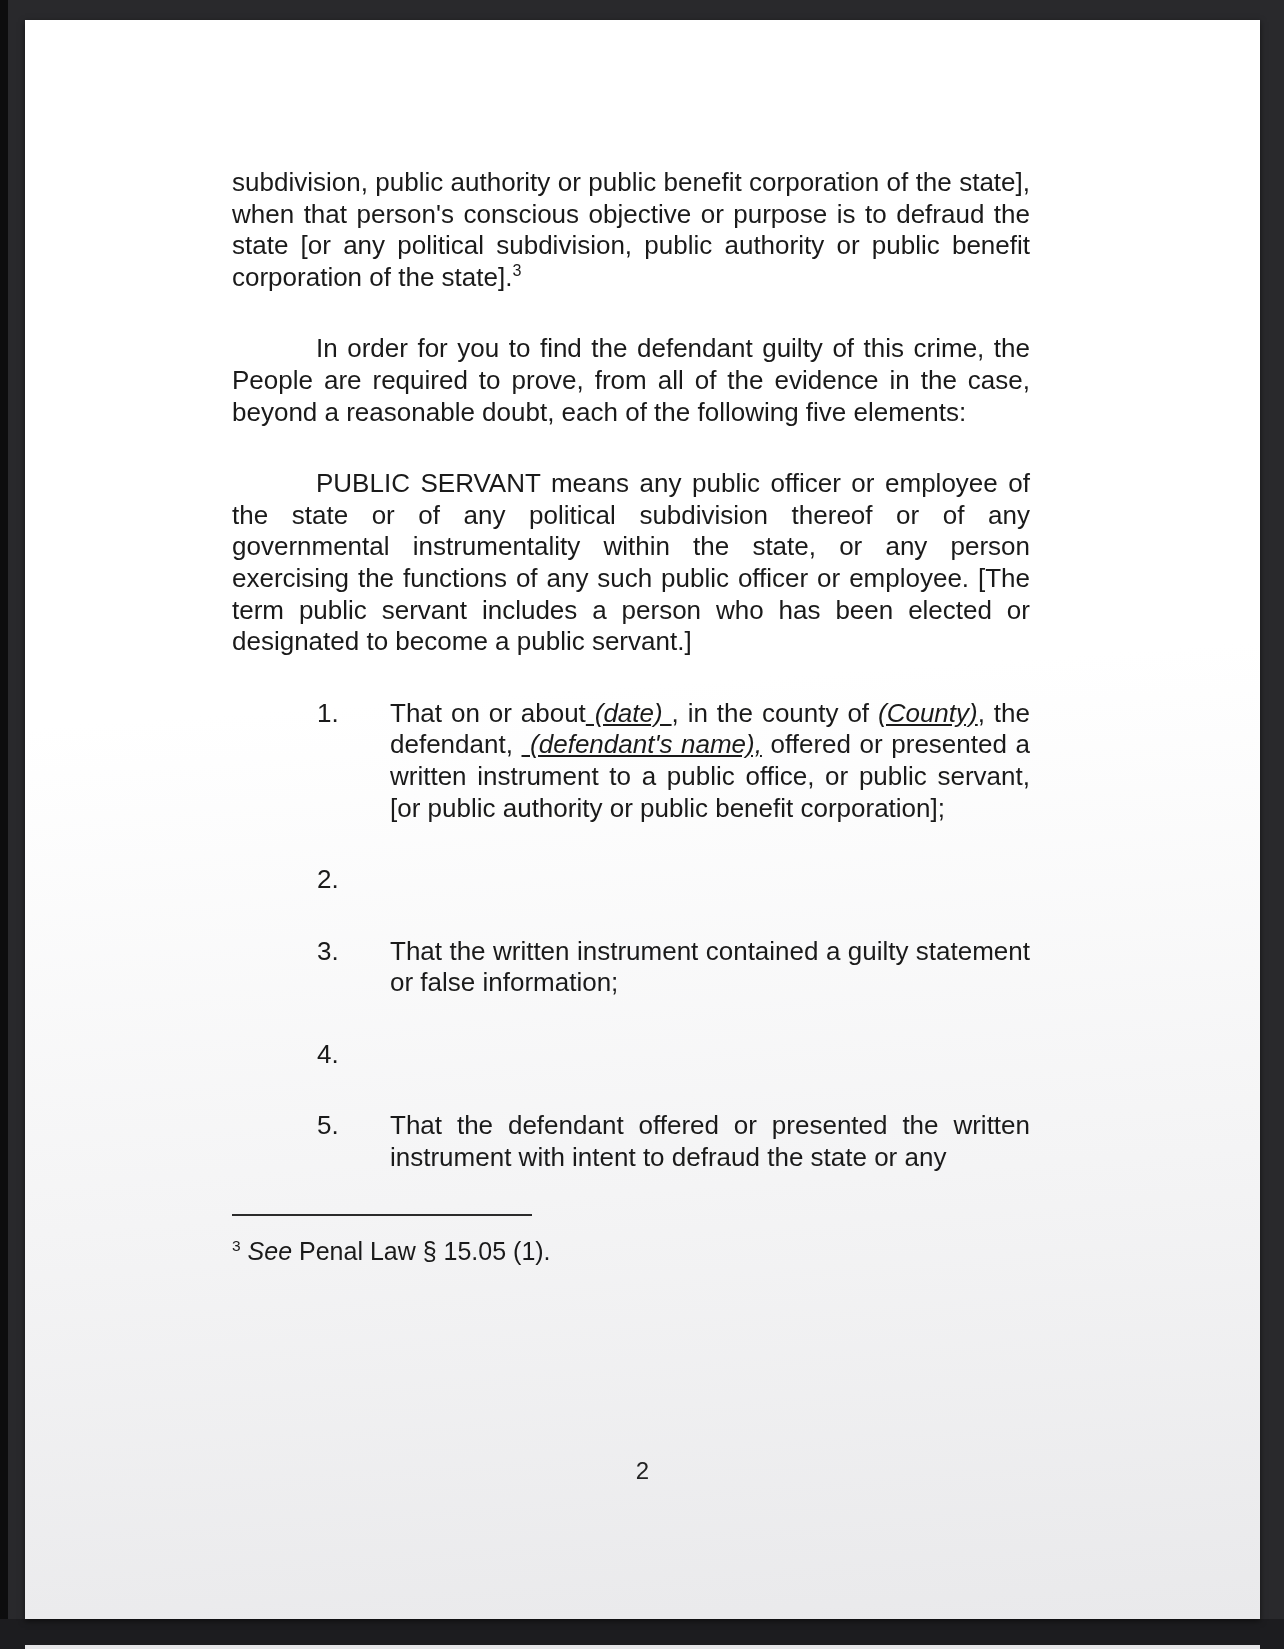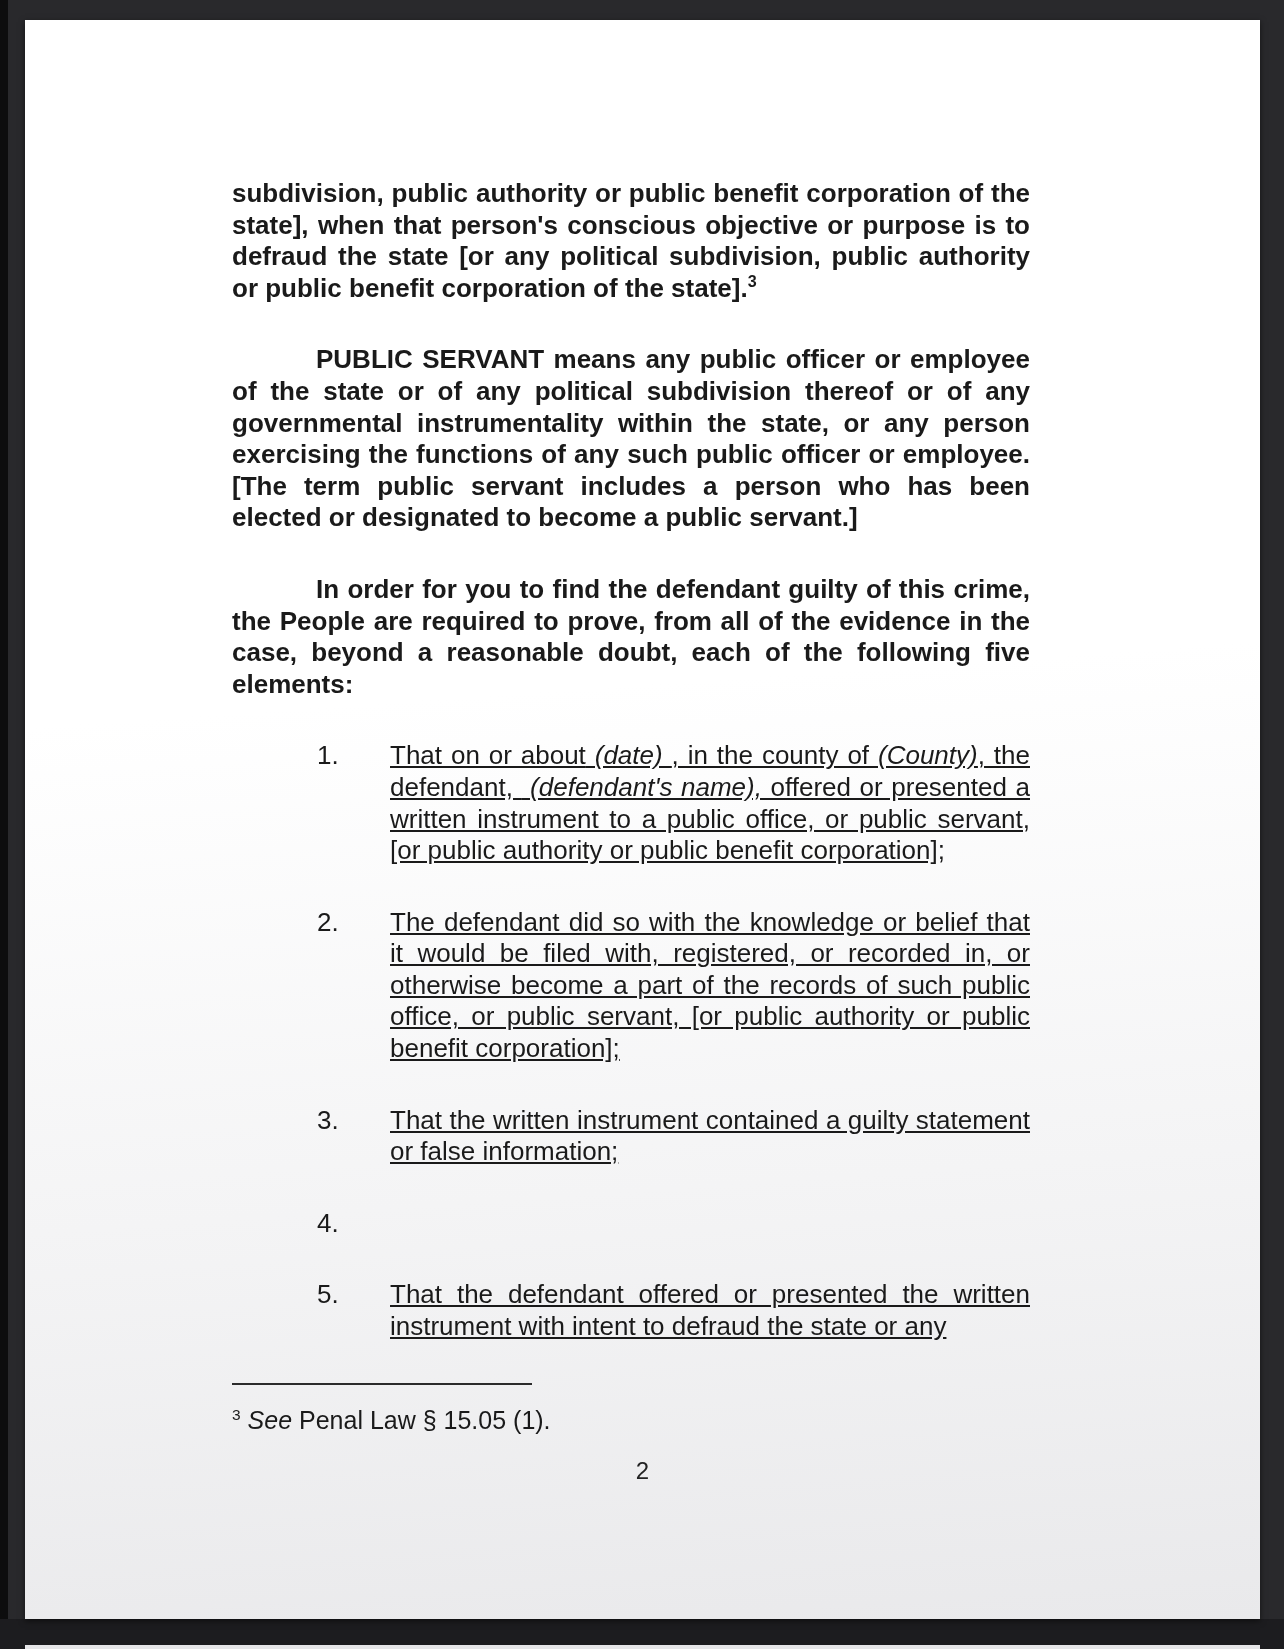--- a/index.html
+++ b/index.html
@@ -14,25 +14,25 @@
   .next-page-strip{position:absolute;left:25px;top:1645px;width:1235px;height:4px;background:#e6e6e8;}
   .page{
     position:absolute;left:25px;top:20px;width:1235px;height:1599px;
     box-sizing:border-box;
     padding:146px 230px 0 207px;
     background:linear-gradient(176deg,#ffffff 0%,#ffffff 42%,#f4f4f5 72%,#e9e9eb 100%);
     box-shadow:0 2px 6px rgba(0,0,0,0.55);
     color:#1a1a1a;
     font-size:26px;line-height:31.6px;
   }
-  .para{margin:12px 0 40px 0;text-align:justify;font-weight:bold;}
+  .para{margin:1px 0 40px 0;text-align:justify;}
   .para.indent{text-indent:84px;}
   .element{display:flex;margin:0 0 40px 0;}
   .element .num{flex:none;width:73px;margin-left:85px;}
-  .element .txt{flex:1;text-align:justify;text-decoration:underline;}
+  .element .txt{flex:1;text-align:justify;}
   .ph{font-style:italic;text-decoration:underline;}
   sup{font-size:62%;vertical-align:super;line-height:0;}
   .fn-sep{width:300px;height:0;border-top:2px solid #2b2b2b;margin:14px 0 0 0;}
   .footnote{margin:20px 0 16px 0;font-size:25px;text-align:left;}
   .fn-see{font-style:italic;}
   .pagenum{
     position:absolute;left:0;top:1435px;width:100%;
     text-align:center;font-size:24px;color:#222;
   }
 </style>
@@ -40,32 +40,31 @@
 <body>
 
 <div class="left-strip"></div>
 <div class="bottom-gap"></div>
 <div class="next-page-strip"></div>
 
 <div class="page">
 
   <p class="para"><span>subdivision, public authority or public benefit corporation of the state], when that person's conscious objective or purpose is to defraud the state [or any political subdivision, public authority or public benefit corporation of the state].</span><sup>3</sup></p>
 
+  <p class="para indent"><span>In order for you to find the defendant guilty of this crime, the People are required to prove, from all of the evidence in the case, beyond a reasonable doubt, each of the following five elements:</span></p>
+
   <p class="para indent"><span>PUBLIC SERVANT means any public officer or employee of the state or of any political subdivision thereof or of any governmental instrumentality within the state, or any person exercising the functions of any such public officer or employee. [The term public servant includes a person who has been elected or designated to become a public servant.]</span></p>
-
-  <p class="para indent"><span>In order for you to find the defendant guilty of this crime, the People are required to prove, from all of the evidence in the case, beyond a reasonable doubt, each of the following five elements:</span></p>
 
   <div class="element">
     <div class="num">1.</div>
     <div class="txt"><span>That on or about</span><span class="ph">&nbsp;(date)&nbsp;</span><span>, in the county of </span><span class="ph">(County)</span><span>, the defendant, </span><span class="ph">&nbsp;(defendant's name),</span><span> offered or presented a written instrument to a public office, or public servant, [or public authority or public benefit corporation];</span></div>
   </div>
 
   <div class="element">
     <div class="num">2.</div>
-    <div class="txt">The defendant did so with the knowledge or belief that it would be filed with, registered, or recorded in, or otherwise become a part of the records of such public office, or public servant, [or public authority or public benefit corporation];</div>
   </div>
 
   <div class="element">
     <div class="num">3.</div>
     <div class="txt">That the written instrument contained a guilty statement or false information;</div>
   </div>
 
   <div class="element">
     <div class="num">4.</div>
   </div>

